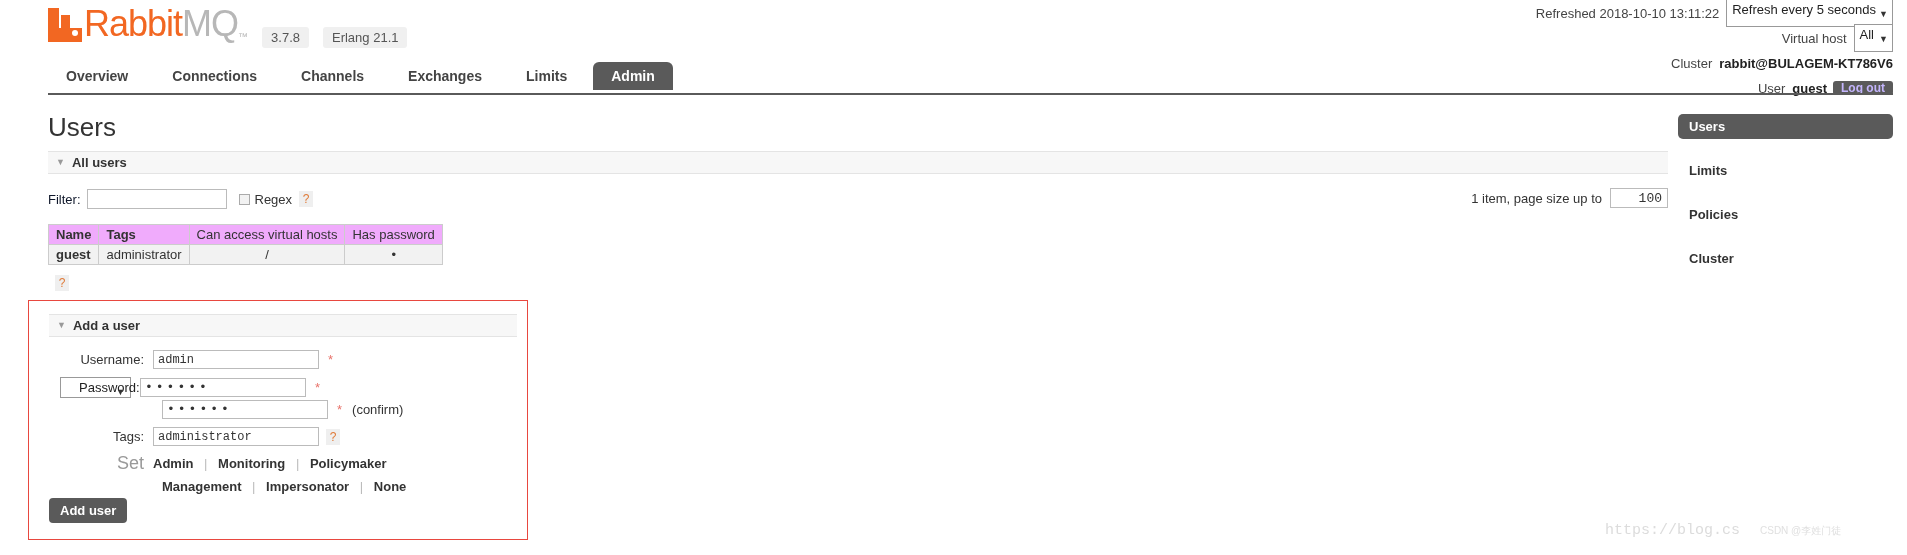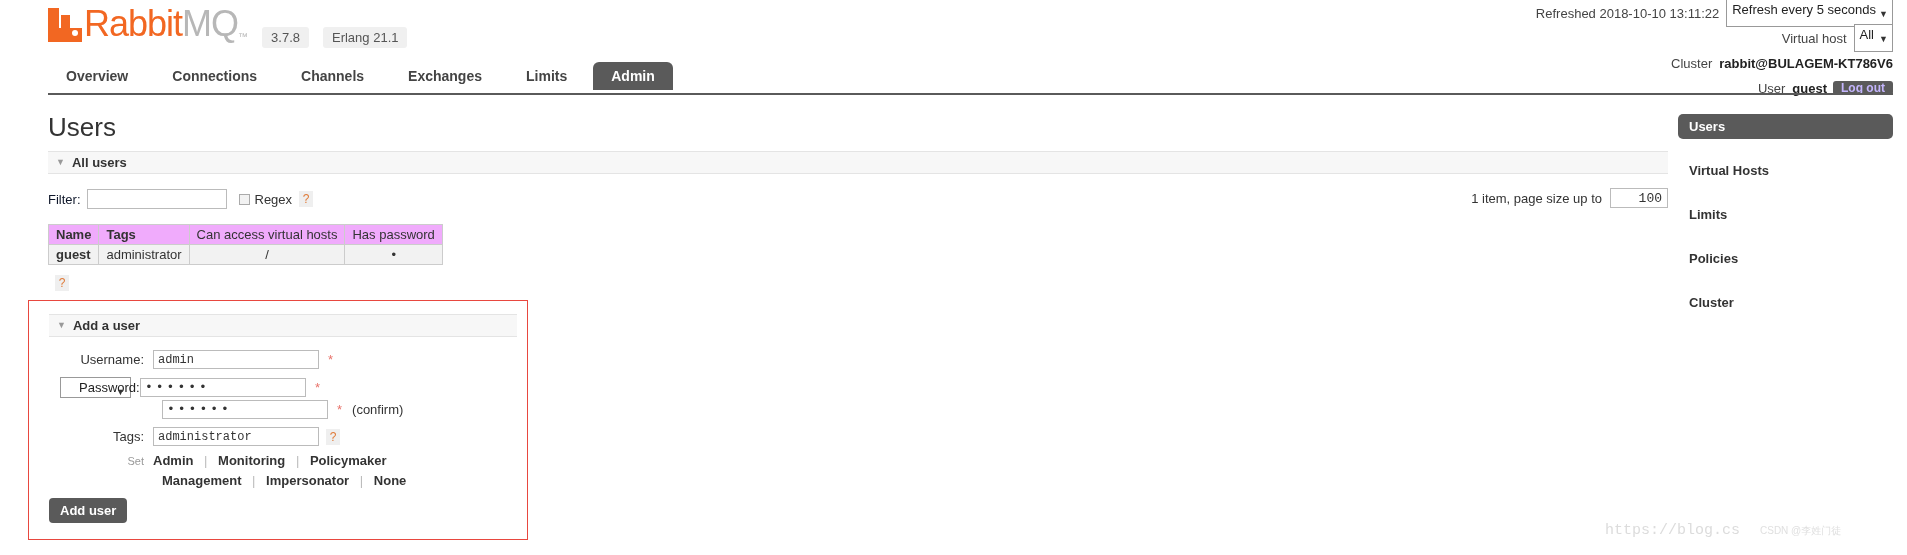--- a/index.html
+++ b/index.html
@@ -117,21 +117,21 @@
   .pwd-dots { letter-spacing: 3px; font-size: 13px; color: #333; }
   .req { color: #e8736b; font-size: 13px; margin-left: 9px; }
   .confirm-note { font-size: 13px; color: #333; margin-left: 10px; }
   .pwd-select {
     width: 71px; height: 21px; border: 1px solid #999; background: #fff;
     font-size: 13px; color: #222; position: relative; margin-left: 11px; margin-right: 9px;
     line-height: 19px; padding-left: 18px;
   }
   .pwd-select .caret { position: absolute; right: 5px; top: 5px; font-size: 9px; color: #333; }
   .set-row { display: flex; align-items: center; margin-top: 7px; }
-  .set-word { width: 104px; text-align: right; padding-right: 9px; font-size: 11px; color: #999; }
+  .set-word { width: 104px; text-align: right; padding-right: 9px; font-size: 18px; color: #999; }
   .tag-links { font-size: 13px; font-weight: bold; color: #333; }
   .tag-links .sep { color: #bbb; font-weight: normal; margin: 0 7px; }
   .tag-links-2 { margin-left: 113px; margin-top: 5px; font-size: 13px; font-weight: bold; color: #333; }
   .add-btn {
     background: #5a5a5a; color: #fff; font-size: 13px; font-weight: bold;
     padding: 5px 11px; border-radius: 4px; display: inline-block;
     position: absolute; left: 20px; top: 197px;
   }
 
   
@@ -308,20 +308,19 @@
       <span class="sep" style="color:#bbb;font-weight:normal;margin:0 7px;">|</span>
       <span>None</span>
     </div>
   </div>
 
   <div class="add-btn">Add user</div>
 </div>
 
 <div id="sidebar">
   <div class="side-item active">Users</div>
-  <div class="side-item">Virtual Hosts</div>
   <div class="side-item">Limits</div>
   <div class="side-item">Policies</div>
   <div class="side-item">Cluster</div>
 </div>
 
 <div id="watermark">https://blog.cs</div>
 <div id="watermark2">CSDN @李姓门徒</div>
 
 </body></html>

